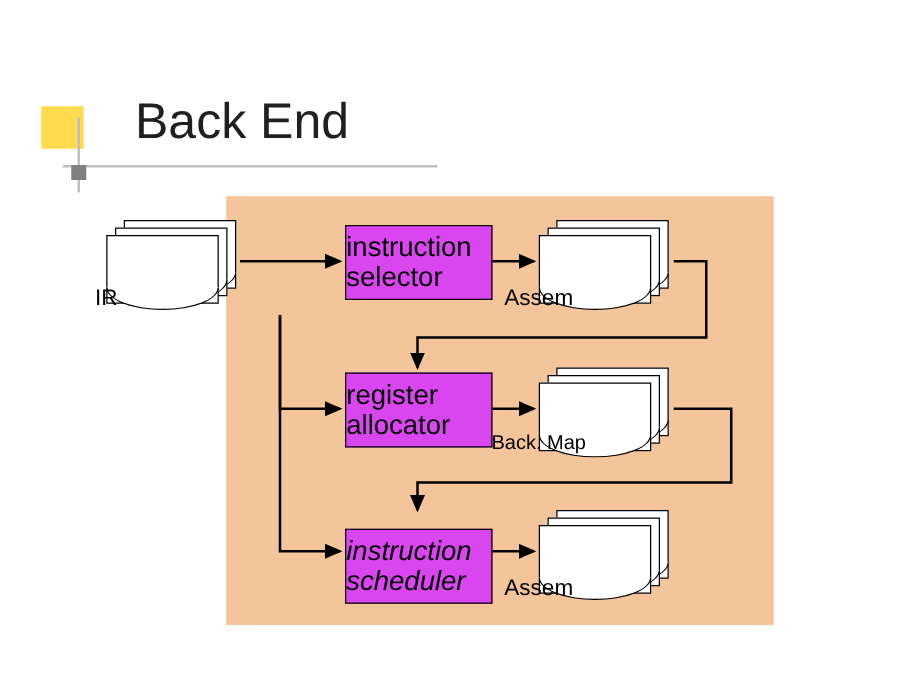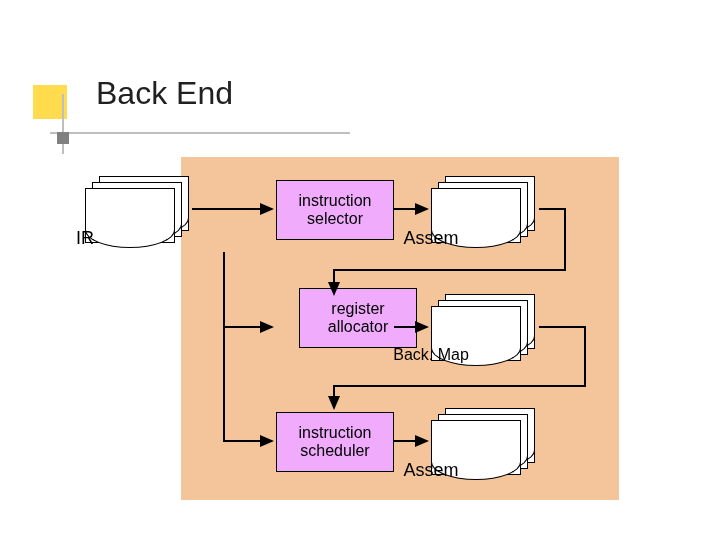--- a/index.html
+++ b/index.html
@@ -43,23 +43,23 @@
   .title-vbar {
     position: absolute;
     left: 62px;
     top: 94px;
     width: 0;
     height: 60px;
     border-left: 2px solid #bfbfbf;
   }
   .title-text {
     position: absolute;
-    left: 96px;
+    left: 108px;
     top: 75px;
-    font-size: 32px;
+    font-size: 40px;
     color: #202020;
   }
 
   
   .big-box {
     position: absolute;
     left: 181px;
     top: 157px;
     width: 438px;
     height: 343px;
@@ -105,27 +105,26 @@
     font-size: 18px;
     color: #000;
     margin-top: 24px;
   }
 
   
   .proc {
     position: absolute;
     width: 116px;
     height: 58px;
-    background: #f0abfc;
+    background: #d946ef;
     border: 1.5px solid #000;
     display: flex;
     align-items: center;
     justify-content: center;
-    text-align: center;
-    font-size: 16px;
+    font-size: 22px;
     line-height: 1.1;
   }
 
   
   svg.connectors {
     position: absolute;
     left: 0;
     top: 0;
     width: 720px;
     height: 540px;
@@ -170,25 +169,25 @@
     <div class="doc"></div>
     <div class="doc"></div>
     <div class="doc"></div>
     <div class="stack-label">Assem</div>
   </div>
 
   <div class="proc" style="left:276px; top:180px;">
     <span>instruction
 selector</span>
   </div>
-  <div class="proc" style="left:276px; top:288px;margin-left:23px;">
+  <div class="proc" style="left:276px; top:298px;">
     <span>register
 allocator</span>
   </div>
-  <div class="proc" style="left:276px; top:412px;">
+  <div class="proc" style="left:276px; top:423px;font-style:italic;">
     <span>instruction
 scheduler</span>
   </div>
 
   <svg class="connectors">
     <defs>
       <marker id="arrow" markerWidth="8" markerHeight="8" refX="6" refY="3" orient="auto" markerUnits="strokeWidth">
         <path d="M0,0 L7,3 L0,6 Z" fill="#000"></path>
       </marker>
     </defs>

